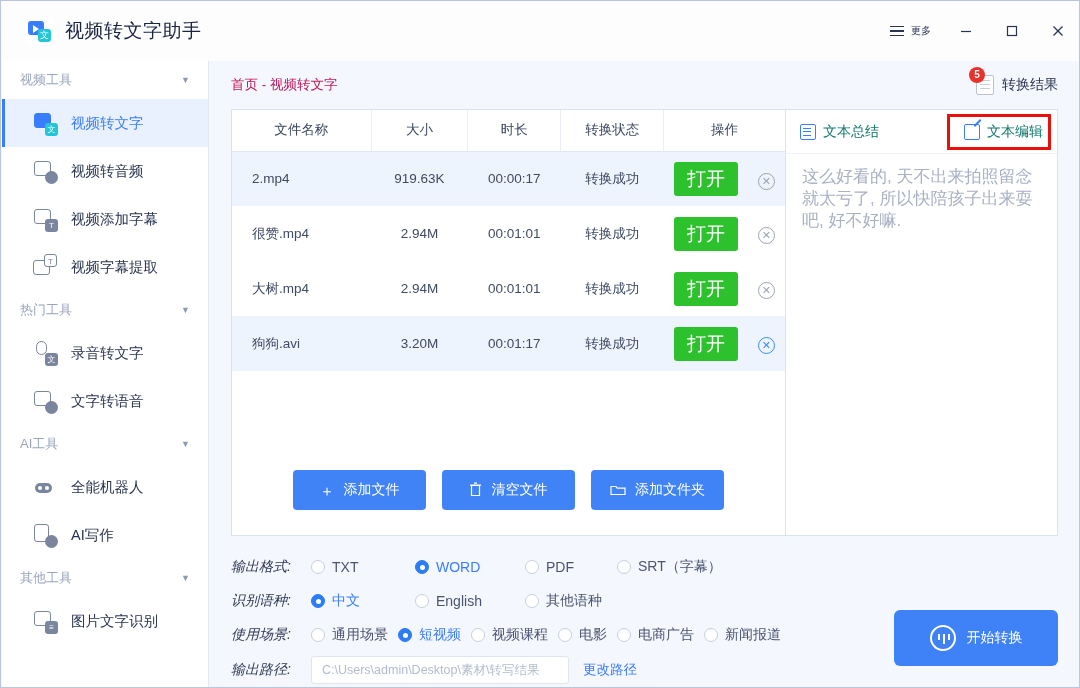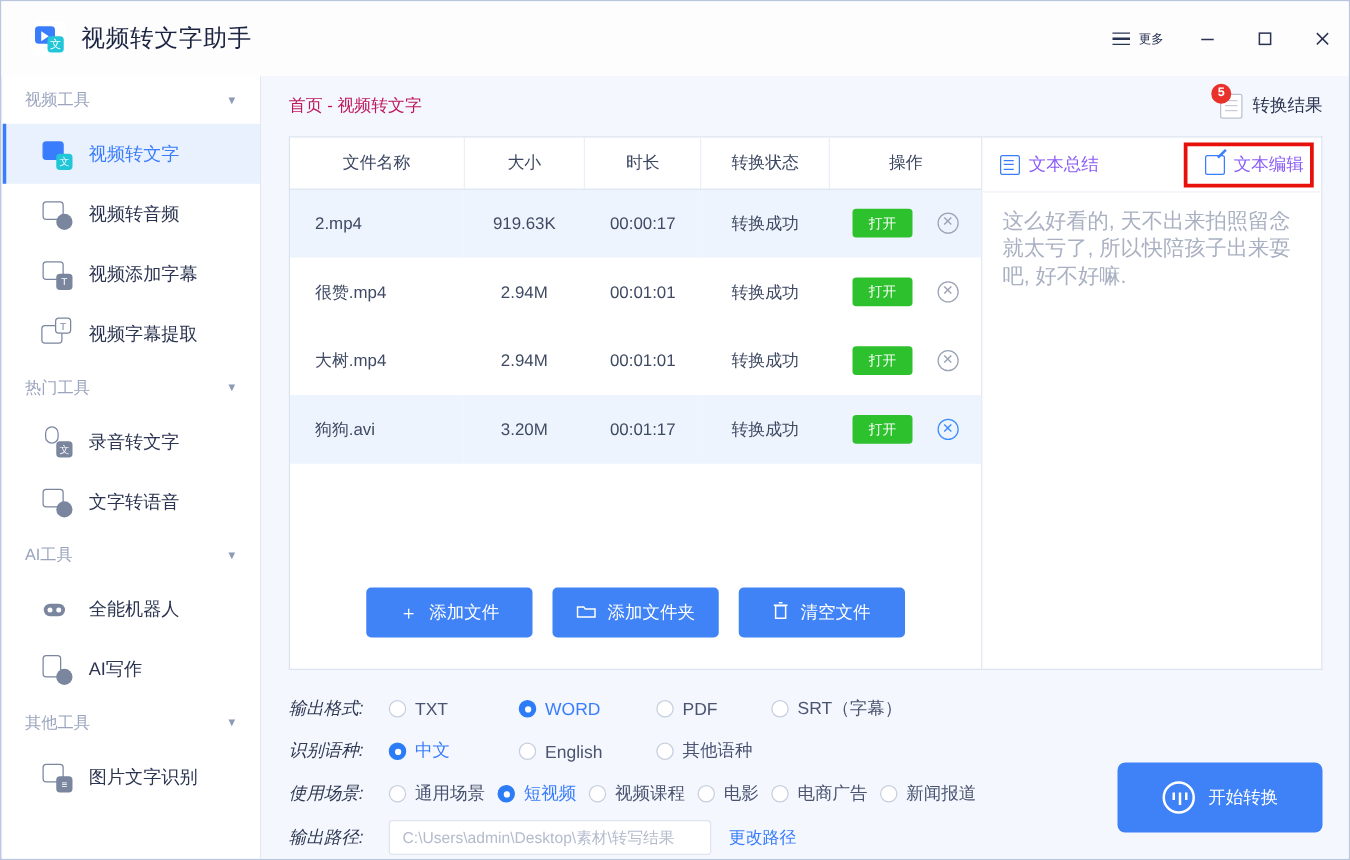--- a/index.html
+++ b/index.html
@@ -166,21 +166,21 @@
   table.files th:last-child { border-right: none; }
   table.files td {
     height: 55px; font-size: 13.5px; color: #3f4a63; text-align: center;
   }
   table.files td.fname { text-align: left; padding-left: 20px; }
   tr.alt td { background: #eef4fd; }
   tr.sel td { background: #eef4fd; }
   .open-btn {
     display: inline-block;
     background: #2ec12e; color: #fff;
-    font-size: 11px; padding: 4px 13px; border-radius: 3px;
+    font-size: 19px; padding: 4px 13px; border-radius: 3px;
   }
   .del-ic {
     display: inline-block; width: 17px; height: 17px; border-radius: 50%;
     border: 1.3px solid #9aa3b5; color: #9aa3b5;
     font-size: 11px; line-height: 15px; text-align: center;
     margin-left: 16px; vertical-align: middle;
   }
   tr.sel .del-ic { border-color: #3a8cfc; color: #3a8cfc; }
 
   .pane-actions {
@@ -196,21 +196,21 @@
   .act-btn .gi { font-size: 15px; line-height: 1; }
 
   
   .rp-tabs {
     height: 44px; display: flex; align-items: center;
     padding: 0 14px; position: relative;
     border-bottom: 1px solid #eef2f9;
   }
   .rp-tab {
     display: flex; align-items: center; gap: 7px;
-    font-size: 14px; color: #8b5cf6;
+    font-size: 14px; color: #0f766e;
   }
   .rp-tab.right { margin-left: auto; }
   .tab-ic {
     width: 16px; height: 16px; border: 1.5px solid #3a7dfc; border-radius: 2px;
     position: relative;
   }
   .tab-ic i { position: absolute; left: 2.5px; height: 1.3px; width: 8px; background: #3a7dfc; }
   .pen {
     position: absolute; right: -3px; top: -3px;
     width: 9px; height: 2px; background: #3a7dfc;
@@ -480,34 +480,34 @@
           </tbody>
         </table>
 
         <div class="pane-actions">
           <div class="act-btn">
             <span class="gi">＋</span>
             <span>添加文件</span>
           </div>
           <div class="act-btn">
             <span class="gi">
-              <svg width="16" height="13" viewBox="0 0 16 13">
-                  <path d="M1 3.5h5l1.2 1.6H15V11.5H1z" fill="none" stroke="#fff" stroke-width="1.2"></path>
-                </svg>
-            </span>
-            <span>添加文件夹</span>
-          </div>
-          <div class="act-btn">
-            <span class="gi">
               <svg width="13" height="15" viewBox="0 0 13 15">
                   <path d="M2.5 3.5h8v10h-8z" fill="none" stroke="#fff" stroke-width="1.2"></path>
                   <path d="M1 3.2h11M5 1.2h3" stroke="#fff" stroke-width="1.2"></path>
                 </svg>
             </span>
             <span>清空文件</span>
+          </div>
+          <div class="act-btn">
+            <span class="gi">
+              <svg width="16" height="13" viewBox="0 0 16 13">
+                  <path d="M1 3.5h5l1.2 1.6H15V11.5H1z" fill="none" stroke="#fff" stroke-width="1.2"></path>
+                </svg>
+            </span>
+            <span>添加文件夹</span>
           </div>
         </div>
       </div>
 
       <div class="right-pane">
         <div class="rp-tabs">
           <div class="rp-tab">
             <span class="tab-ic">
                 <i style="top:3px"></i>
                 <i style="top:6.5px"></i>

